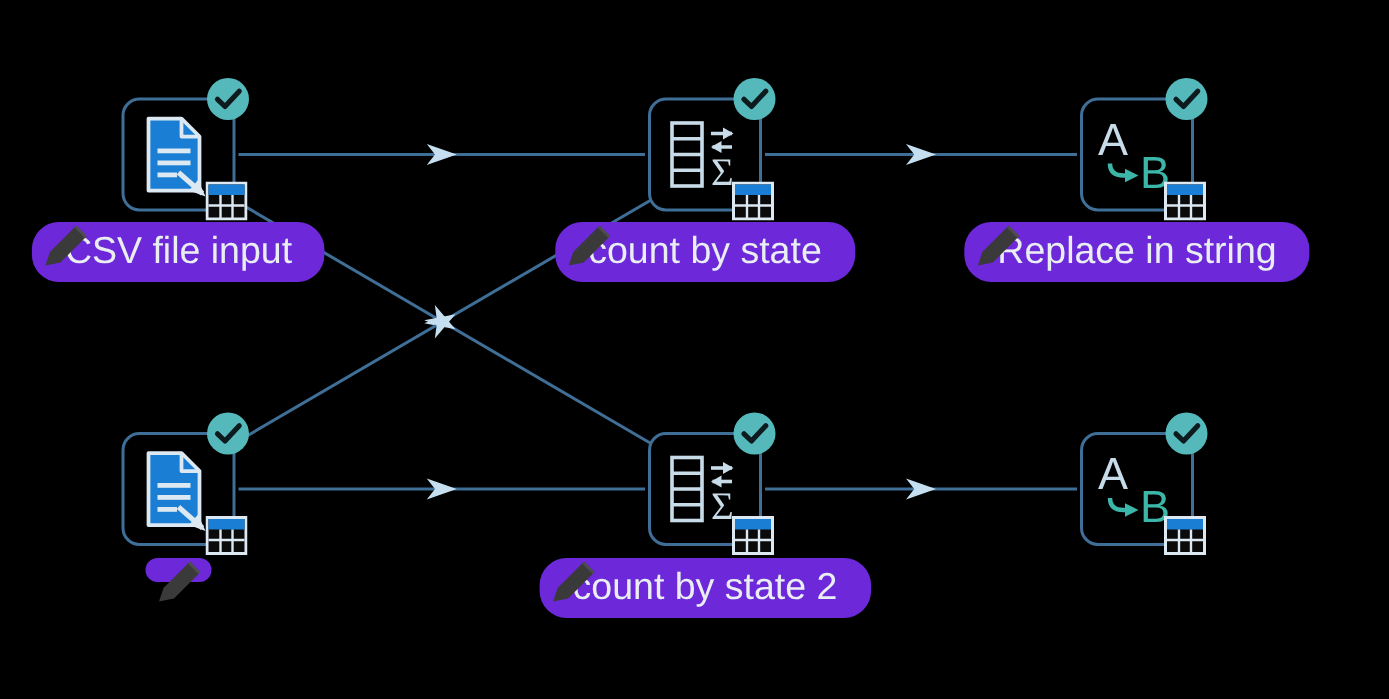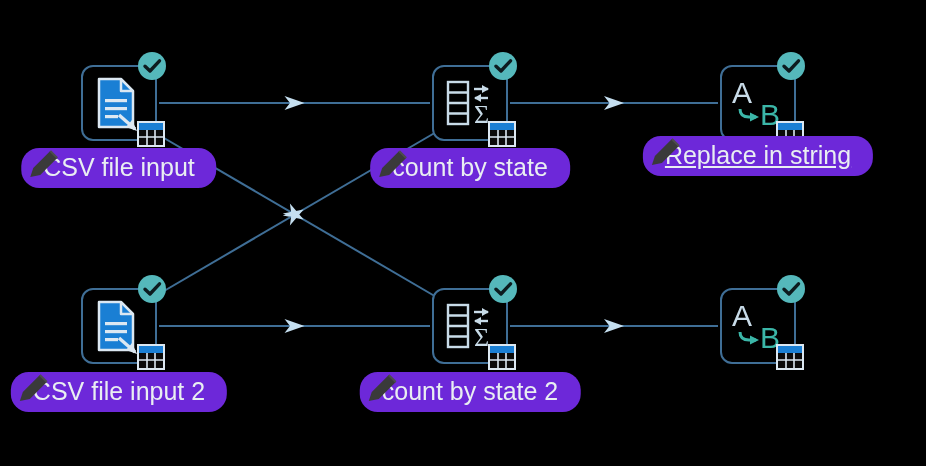--- a/index.html
+++ b/index.html
@@ -180,21 +180,21 @@
     <svg class="badge" viewBox="0 0 30 30">
       <circle cx="15" cy="15" r="14" fill="#55b8bb"></circle>
       <path d="M8 15.2 L13 20 L22.5 9.8" fill="none" stroke="#0d1b1f" stroke-width="3.4" stroke-linecap="round" stroke-linejoin="round"></path>
     </svg>
     <svg class="port-table" viewBox="0 0 28 26">
       <rect x="1" y="1" width="26" height="24" fill="#0b0b0b" stroke="#dce8f2" stroke-width="2"></rect>
       <rect x="2" y="2" width="24" height="7" fill="#1a7fd4"></rect>
       <path d="M2 16 h24 M10 9 v16 M18 9 v16" stroke="#dce8f2" stroke-width="1.6"></path>
     </svg>
   </div>
-  <div class="label" style="left:758px; top:136px;text-decoration:underline;">
+  <div class="label" style="left:758px; top:148px;">
     <svg class="label-pen" viewBox="0 0 34 34">
       <path d="M3 31 L6 22 L23 5 L30 12 L13 29 Z" fill="#3a3a3a"></path>
       <path d="M23 5 L30 12" stroke="#4d4d4d" stroke-width="2"></path>
     </svg>
     <span>Replace in string</span>
   </div>
 
   <div class="node" id="node-csv-file-input-2" style="left:119px; top:326px;">
     <div class="node-box"></div>
     <svg class="node-art" viewBox="0 0 76 76">
@@ -214,21 +214,20 @@
       <rect x="1" y="1" width="26" height="24" fill="#0b0b0b" stroke="#dce8f2" stroke-width="2"></rect>
       <rect x="2" y="2" width="24" height="7" fill="#1a7fd4"></rect>
       <path d="M2 16 h24 M10 9 v16 M18 9 v16" stroke="#dce8f2" stroke-width="1.6"></path>
     </svg>
   </div>
   <div class="label" style="left:119px; top:372px;">
     <svg class="label-pen" viewBox="0 0 34 34">
       <path d="M3 31 L6 22 L23 5 L30 12 L13 29 Z" fill="#3a3a3a"></path>
       <path d="M23 5 L30 12" stroke="#4d4d4d" stroke-width="2"></path>
     </svg>
-    <span>CSV file input 2</span>
   </div>
 
   <div class="node" id="node-count-by-state-2" style="left:470px; top:326px;">
     <div class="node-box"></div>
     <svg class="node-art" viewBox="0 0 76 76">
       <rect x="16" y="17" width="20" height="42" fill="none" stroke="#c8dbe8" stroke-width="2.4"></rect>
       <path d="M16 27.5 h20 M16 38 h20 M16 48.5 h20" stroke="#c8dbe8" stroke-width="2.4"></path>
       <path d="M42 24 h14" stroke="#c8dbe8" stroke-width="2.4" fill="none"></path>
       <path d="M57 24 L50 20 L50 28 Z" fill="#c8dbe8"></path>
       <path d="M43 33 h13" stroke="#c8dbe8" stroke-width="2.4" fill="none"></path>

